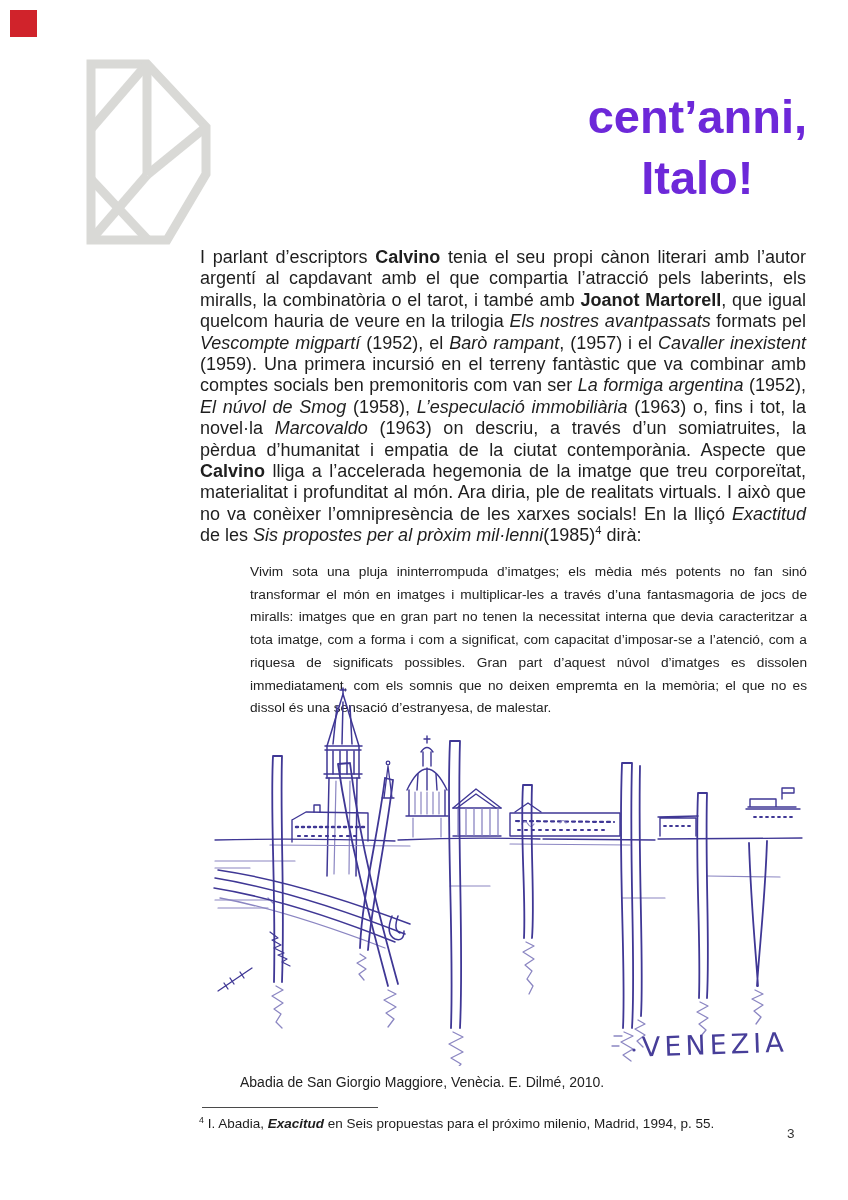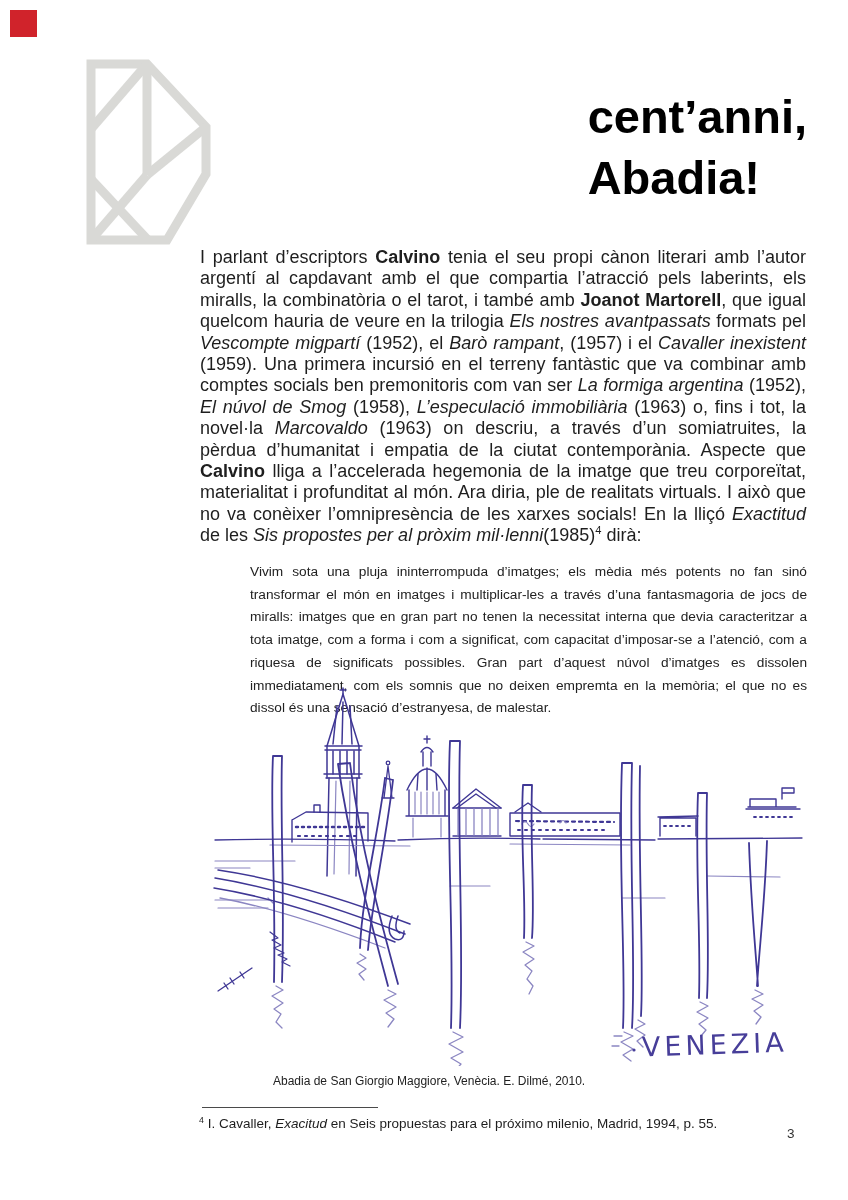--- a/index.html
+++ b/index.html
@@ -1,28 +1,28 @@
 <!DOCTYPE html>
 <html><head>
 <meta charset="utf-8">
 <style>
   html,body{margin:0;padding:0;background:#ffffff;}
   .page{position:relative;width:848px;height:1200px;background:#ffffff;overflow:hidden;
         font-family:"Liberation Sans",sans-serif;color:#1f1f1f;}
   .corner-square{position:absolute;left:10px;top:10px;width:27px;height:27px;background:#d0232b;}
   .logo{position:absolute;left:85px;top:59px;}
-  .title{position:absolute;top:86px;right:41px;text-align:left;
-         font-size:47px;line-height:61px;font-weight:bold;color:#000000;letter-spacing:0px;}
+  .title{position:absolute;top:86px;right:41px;text-align:center;
+         font-size:47px;line-height:61px;font-weight:bold;color:#6d28d9;letter-spacing:0px;}
   .bodytext{position:absolute;left:200px;top:247px;width:606px;
             font-size:18px;line-height:21.4px;text-align:justify;color:#1e1e1e;}
   .bodytext sup{font-size:0.62em;line-height:0;vertical-align:super;}
   .quote{position:absolute;left:250px;top:561px;width:557px;
          font-size:13.7px;line-height:22.7px;text-align:justify;color:#222;}
   .sketchwrap{position:absolute;left:210px;top:686px;width:600px;height:380px;}
-  .caption{position:absolute;left:240px;top:1074px;font-size:12px;color:#222;margin-left:33px;}
+  .caption{position:absolute;left:240px;top:1074px;font-size:14px;color:#222;}
   .rule{position:absolute;left:202px;top:1107px;width:176px;height:0;border-top:1px solid #4a4a4a;}
   .footnote{position:absolute;left:199px;top:1116px;width:610px;font-size:13.5px;color:#1e1e1e;}
   .footnote sup{font-size:0.65em;line-height:0;vertical-align:super;}
   .pagenum{position:absolute;left:787px;top:1126px;font-size:13.5px;color:#333;}
   svg .ink{stroke:#3f3795;fill:none;stroke-linecap:round;stroke-linejoin:round;}
   svg .ink2{stroke:#8b86c2;fill:none;stroke-linecap:round;stroke-linejoin:round;}
 </style>
 </head>
 <body>
 
@@ -36,21 +36,21 @@
       <path d="M6,70 L62,5"></path>
       <path d="M62,5 L62,116"></path>
       <path d="M121,68 L62,116"></path>
       <path d="M62,116 L6,181"></path>
       <path d="M6,120 L63,181"></path>
     </g>
   </svg>
 
   <div class="title">
     <div>cent’anni,</div>
-    <div>Abadia!</div>
+    <div>Italo!</div>
   </div>
 
   <div class="bodytext"><span>I parlant d’escriptors </span><span style="font-weight: bold;">Calvino</span><span> tenia el seu propi cànon literari amb l’autor argentí al capdavant amb el que compartia l’atracció pels laberints, els miralls, la combinatòria o el tarot, i també amb </span><span style="font-weight: bold;">Joanot Martorell</span><span>, que igual quelcom hauria de veure en la trilogia </span><span style="font-style: italic;">Els nostres avantpassats</span><span> formats pel </span><span style="font-style: italic;">Vescompte migpartí</span><span> (1952), el </span><span style="font-style: italic;">Barò rampant</span><span>, (1957) i el </span><span style="font-style: italic;">Cavaller inexistent</span><span> (1959). Una primera incursió en el terreny fantàstic que va combinar amb comptes socials ben premonitoris com van ser </span><span style="font-style: italic;">La formiga argentina</span><span> (1952), </span><span style="font-style: italic;">El núvol de Smog</span><span> (1958), </span><span style="font-style: italic;">L’especulació immobiliària</span><span> (1963) o, fins i tot, la novel·la </span><span style="font-style: italic;">Marcovaldo</span><span> (1963) on descriu, a través d’un somiatruites, la pèrdua d’humanitat i empatia de la ciutat contemporània. Aspecte que </span><span style="font-weight: bold;">Calvino</span><span> lliga a l’accelerada hegemonia de la imatge que treu corporeïtat, materialitat i profunditat al món. Ara diria, ple de realitats virtuals. I això que no va conèixer l’omnipresència de les xarxes socials! En la lliçó </span><span style="font-style: italic;">Exactitud</span><span> de les </span><span style="font-style: italic;">Sis propostes per al pròxim mil·lenni</span><span>(1985)</span><sup>4</sup><span> dirà:</span></div>
 
   <div class="quote">Vivim sota una pluja ininterrompuda d’imatges; els mèdia més potents no fan sinó transformar el món en imatges i multiplicar-les a través d’una fantasmagoria de jocs de miralls: imatges que en gran part no tenen la necessitat interna que devia caracteritzar a tota imatge, com a forma i com a significat, com capacitat d’imposar-se a l’atenció, com a riquesa de significats possibles. Gran part d’aquest núvol d’imatges es dissolen immediatament, com els somnis que no deixen empremta en la memòria; el que no es dissol és una sensació d’estranyesa, de malestar.</div>
 
   <div class="sketchwrap">
     <svg width="600" height="380" viewBox="0 0 600 380">
 
       <g class="ink" stroke-width="1.5">
@@ -154,17 +154,17 @@
 
       <circle cx="424" cy="364" r="1.6" fill="#473e99"></circle>
       <text x="432" y="368" font-family="'DejaVu Sans',sans-serif" font-size="27" letter-spacing="4" fill="#473e99" transform="rotate(-2 505 362)">VENEZIA</text>
     </svg>
   </div>
 
   <div class="caption">Abadia de San Giorgio Maggiore, Venècia. E. Dilmé, 2010.</div>
 
   <div class="rule"></div>
 
-  <div class="footnote"><sup>4</sup><span> I. Cavaller, </span><span style="font-style: italic;">Exacitud</span><span> en Seis propuestas para el próximo milenio, Madrid, 1994, p. 55.</span></div>
+  <div class="footnote"><sup>4</sup><span> I. Abadia, </span><span style="font-style: italic; font-weight: bold;">Exacitud</span><span> en Seis propuestas para el próximo milenio, Madrid, 1994, p. 55.</span></div>
 
   <div class="pagenum">3</div>
 
 </div>
 
 </body></html>

